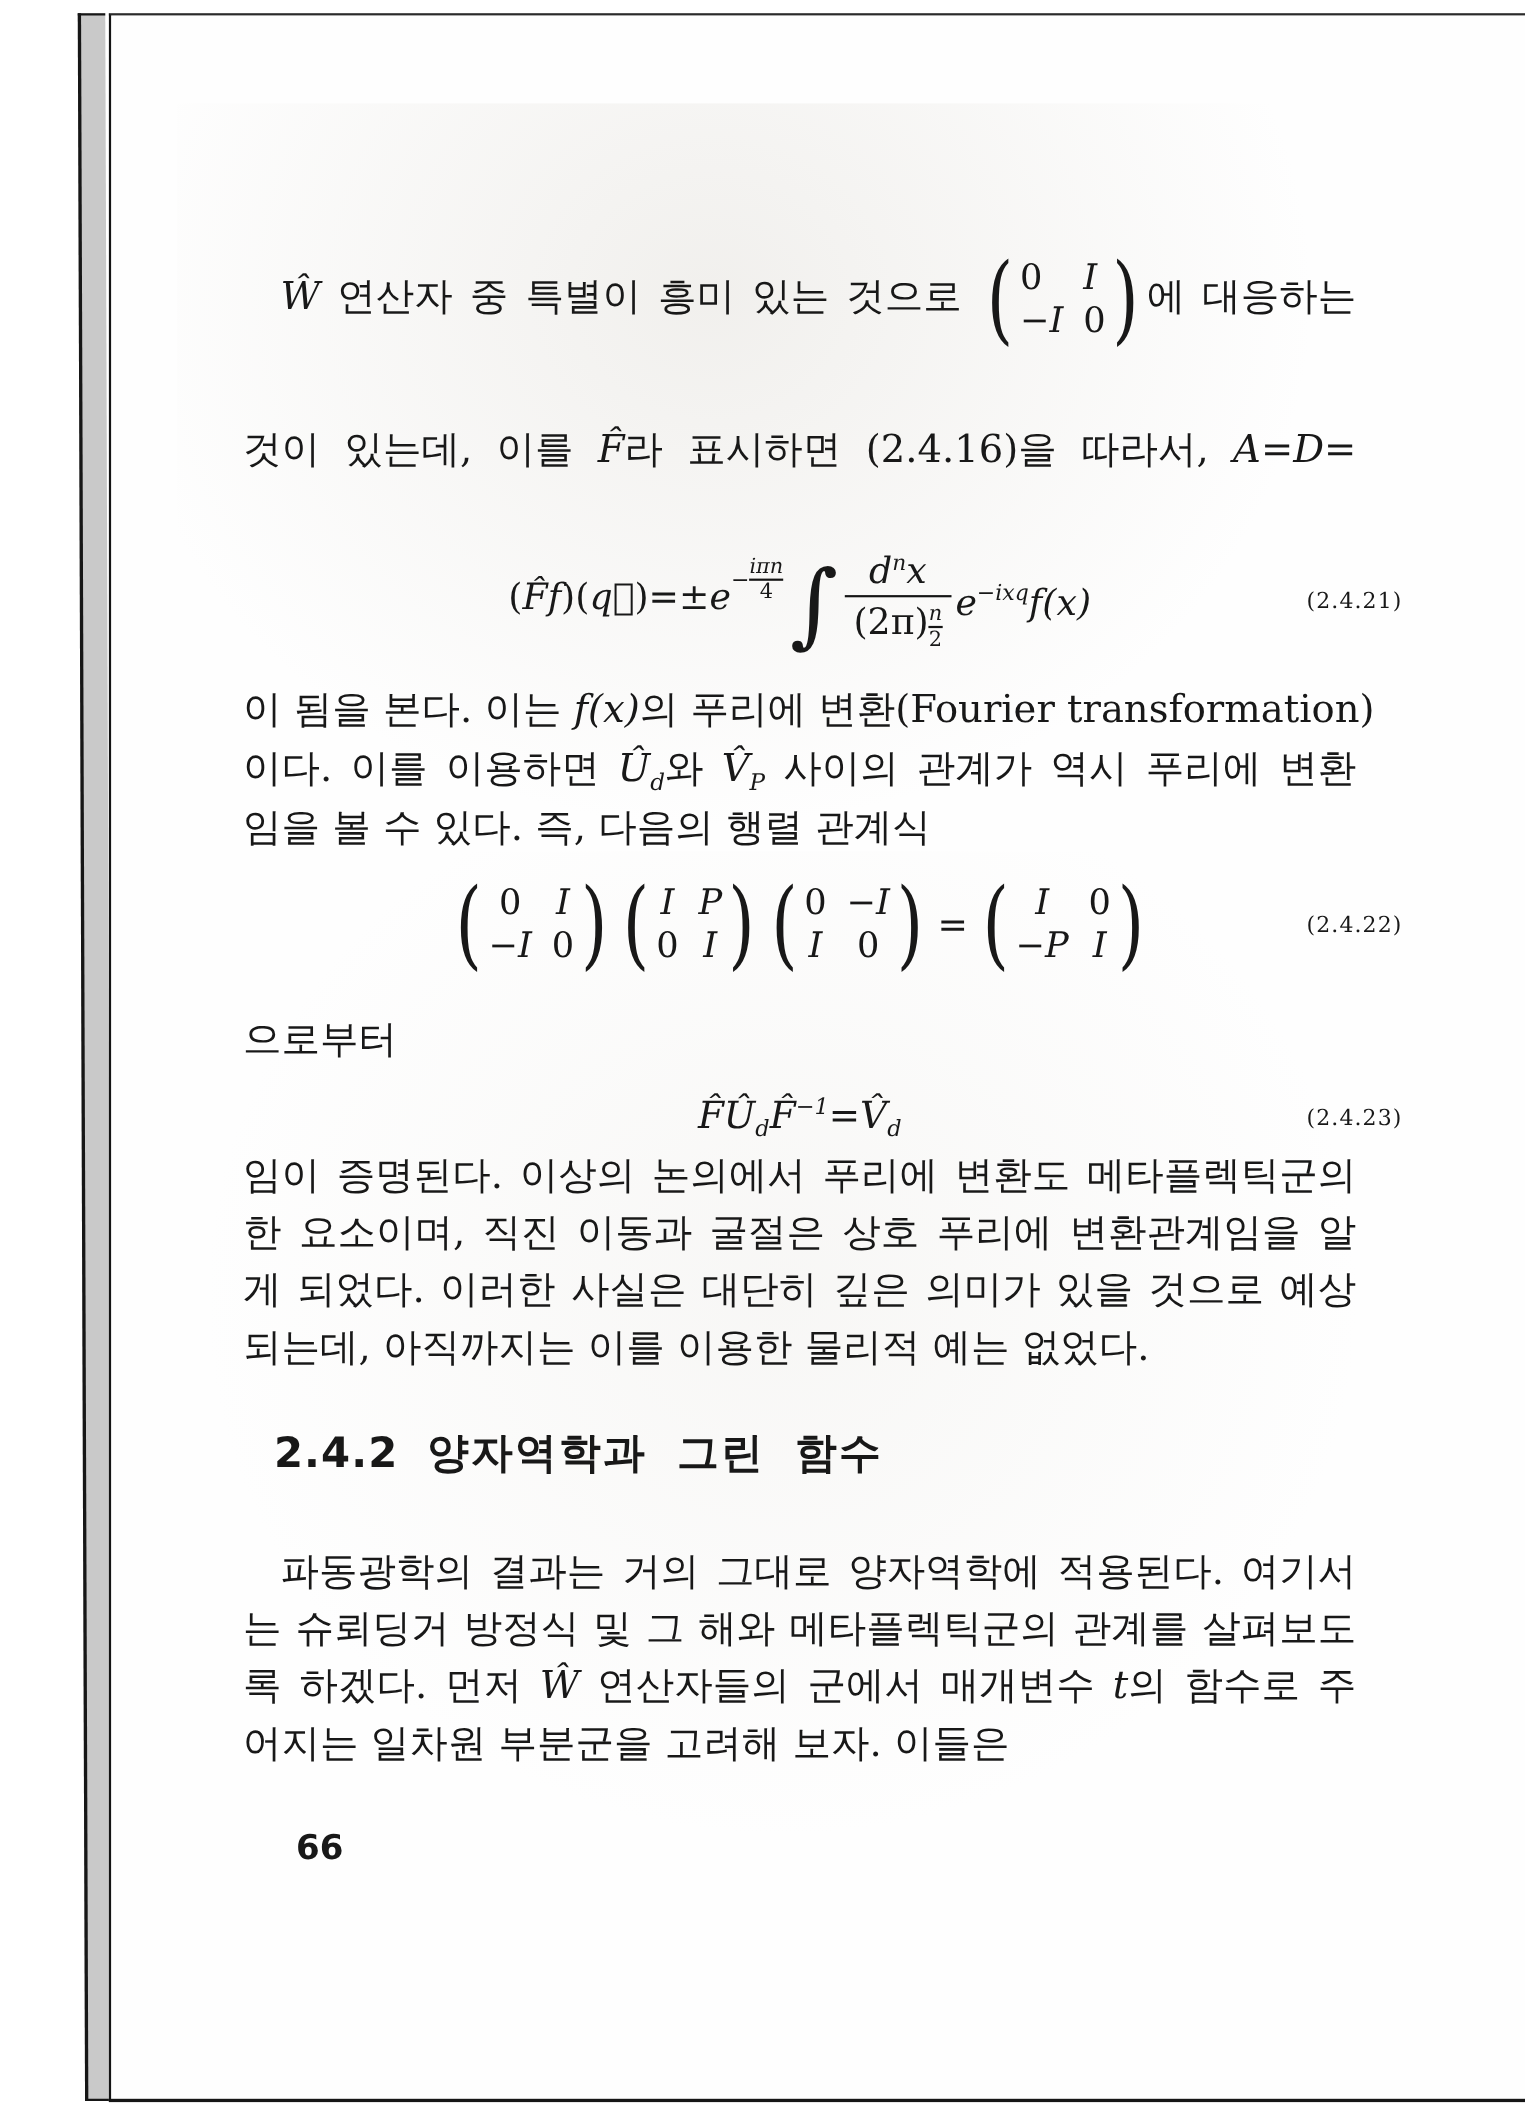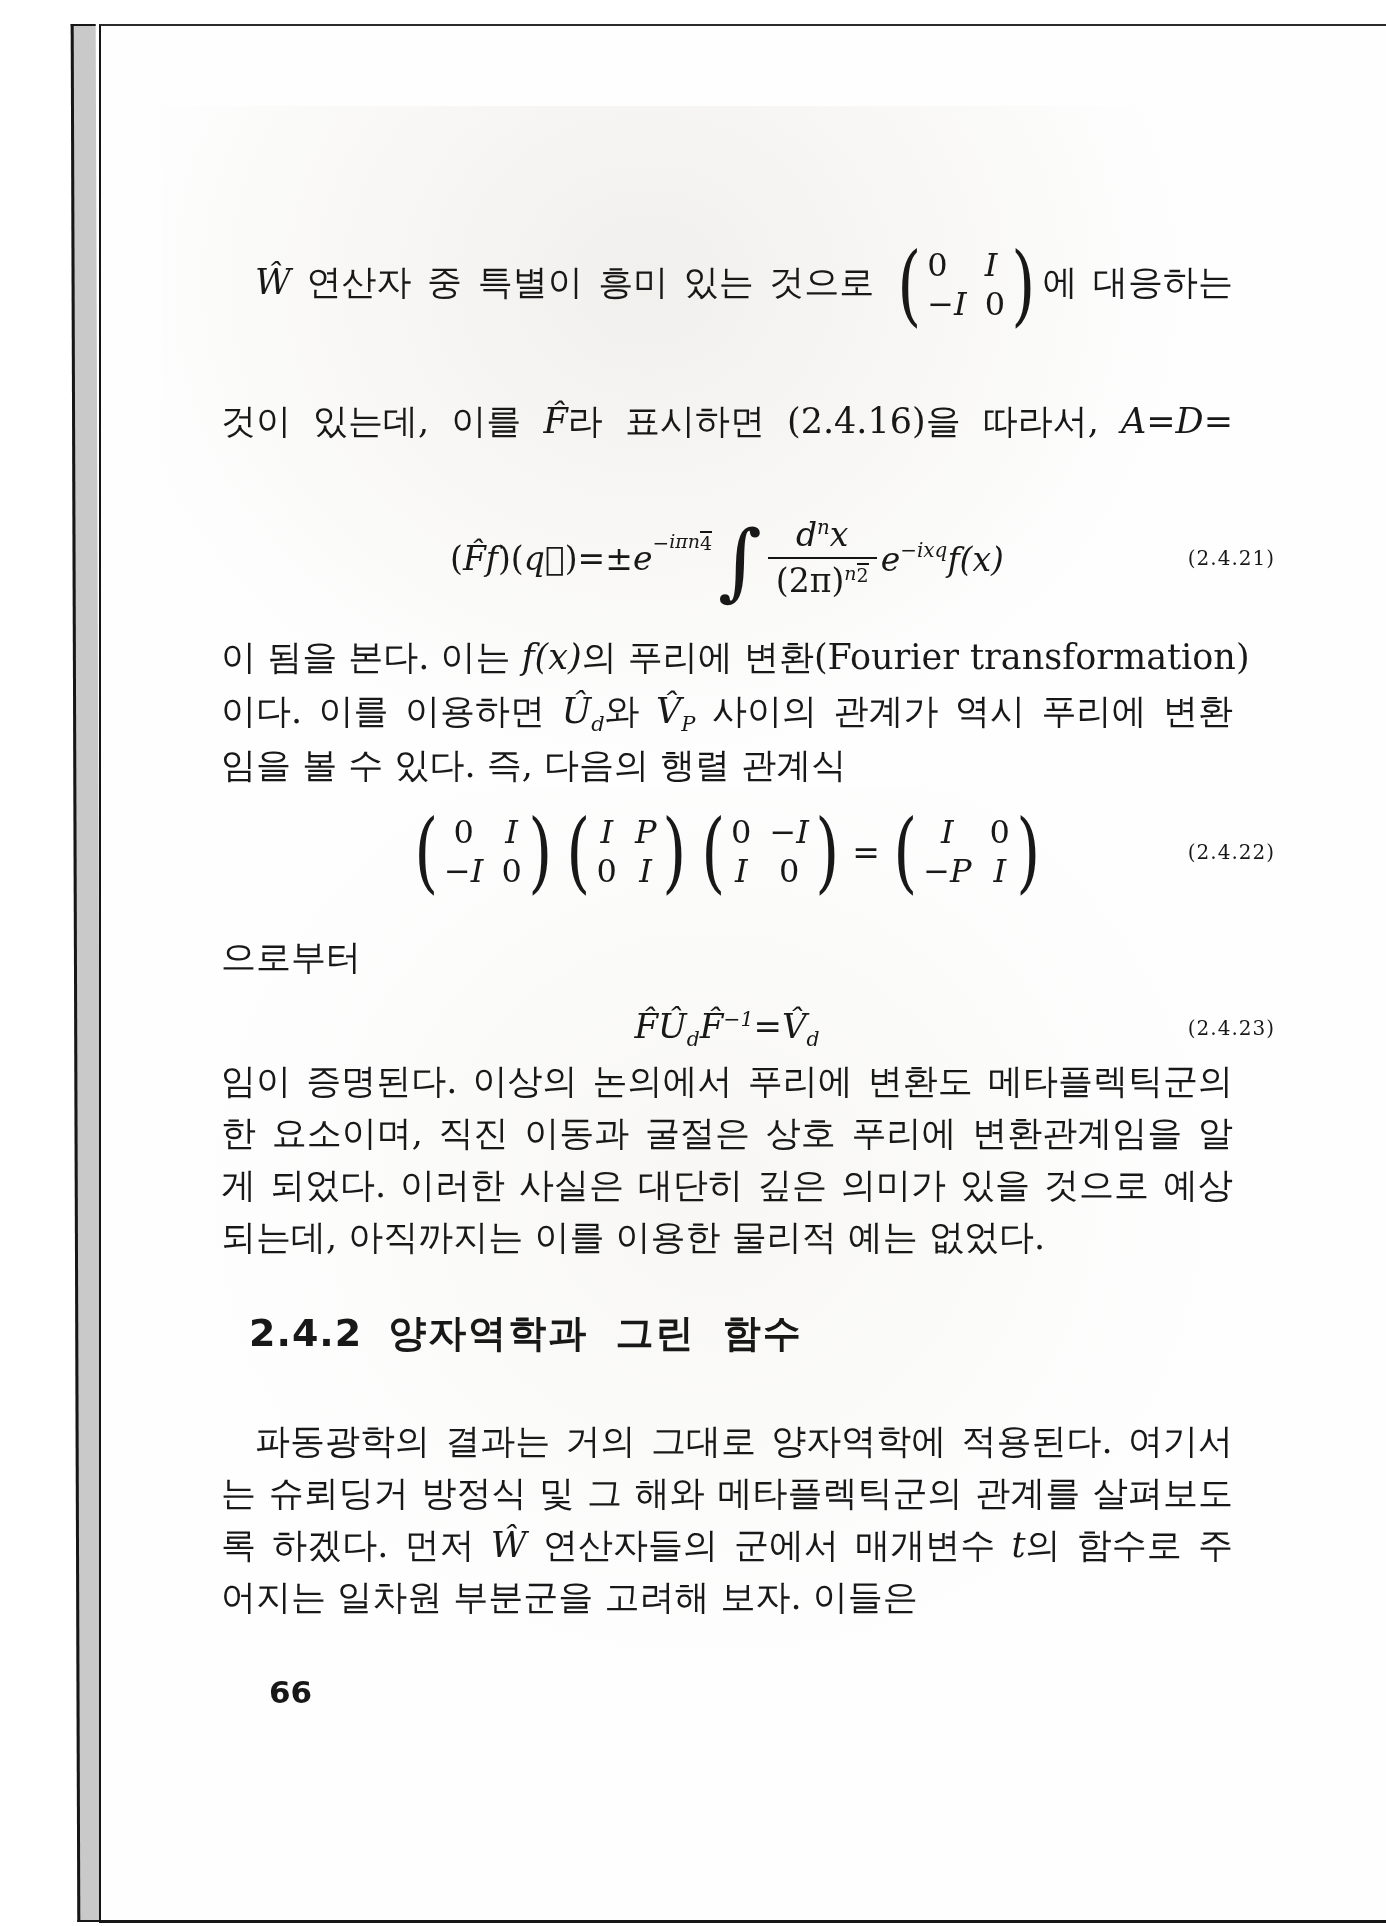--- a/index.html
+++ b/index.html
@@ -1,17 +1,17 @@
 <!DOCTYPE html>
 <html><head>
 <meta charset="utf-8">
 <style>
   html,body{margin:0;padding:0;width:1386px;height:1926px;overflow:hidden;
     background:#ffffff;font-family:"DejaVu Serif","Liberation Serif",serif;color:#181818;}
-  .book{position:absolute;left:0;top:16px;width:1386px;height:1654px;}
+  .book{position:absolute;left:0;top:4px;width:1386px;height:1654px;}
   .page-edge{position:absolute;left:74px;top:8px;width:22px;height:1894px;
     background:#c9c9c9;border-left:3px solid #161616;border-top:2px solid #161616;
     border-bottom:2px solid #161616;transform:skewX(0.2deg);}
   .page-face{position:absolute;left:99px;top:8px;width:1287px;height:1894px;
     background:#fefefe;border-left:2px solid #141414;border-top:2px solid #2b2b2b;
     border-bottom:3px solid #161616;}
   .tint{position:absolute;pointer-events:none;}
   .tint.t1{left:60px;top:80px;width:1080px;height:700px;
     background:radial-gradient(ellipse at 45% 25%,rgba(225,222,216,0.45),rgba(255,255,255,0) 65%);}
   .tint.t2{left:80px;top:760px;width:1060px;height:900px;
@@ -32,21 +32,21 @@
   .mat{display:inline-flex;align-items:center;vertical-align:middle;margin:0 2px;}
   .mat .lp,.mat .rp{font-size:88px;line-height:0.86;transform:scaleX(0.70);font-weight:400;}
   .mat .cells{display:grid;grid-template-columns:auto auto;column-gap:18px;row-gap:0;
     padding:0 1px;font-size:32px;line-height:39px;text-align:center;}
   .mc.it{font-style:italic;}
   .mc.up{font-style:normal;}
 
   .run{display:inline-block;white-space:nowrap;}
   .it{font-style:italic;}
   .esup{display:inline-flex;align-items:center;transform:translateY(-20px);font-size:20px;}
-  .mini{display:inline-flex;text-align:center;font-size:19px;
+  .mini{display:inline-flex;flex-direction:column;text-align:center;font-size:19px;
     line-height:1.1;vertical-align:super;}
   .mini .mb{border-top:2px solid #141414;}
   .bigint{font-size:84px;line-height:0.8;margin-left:6px;margin-right:2px;transform:translateY(4px);}
   .frac{display:inline-flex;flex-direction:column;align-items:center;text-align:center;
     margin:0 4px;font-size:33px;line-height:1.15;}
   .frac .num{padding:0 8px 3px;}
   .frac .den{border-top:2.5px solid #141414;padding:3px 8px 0;display:inline-block;}
   .sx{font-size:20px;font-style:italic;vertical-align:14px;}
 
   .heading{position:absolute;left:148px;font-family:"DejaVu Sans","Liberation Sans",sans-serif;

